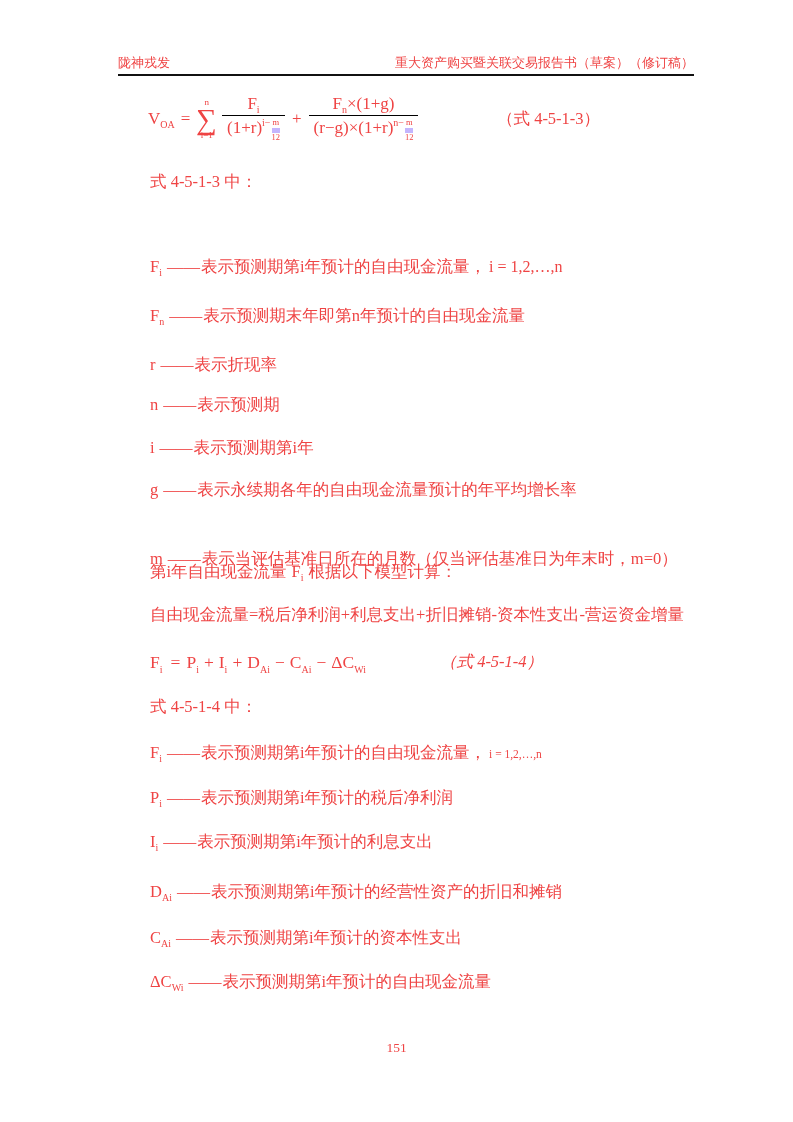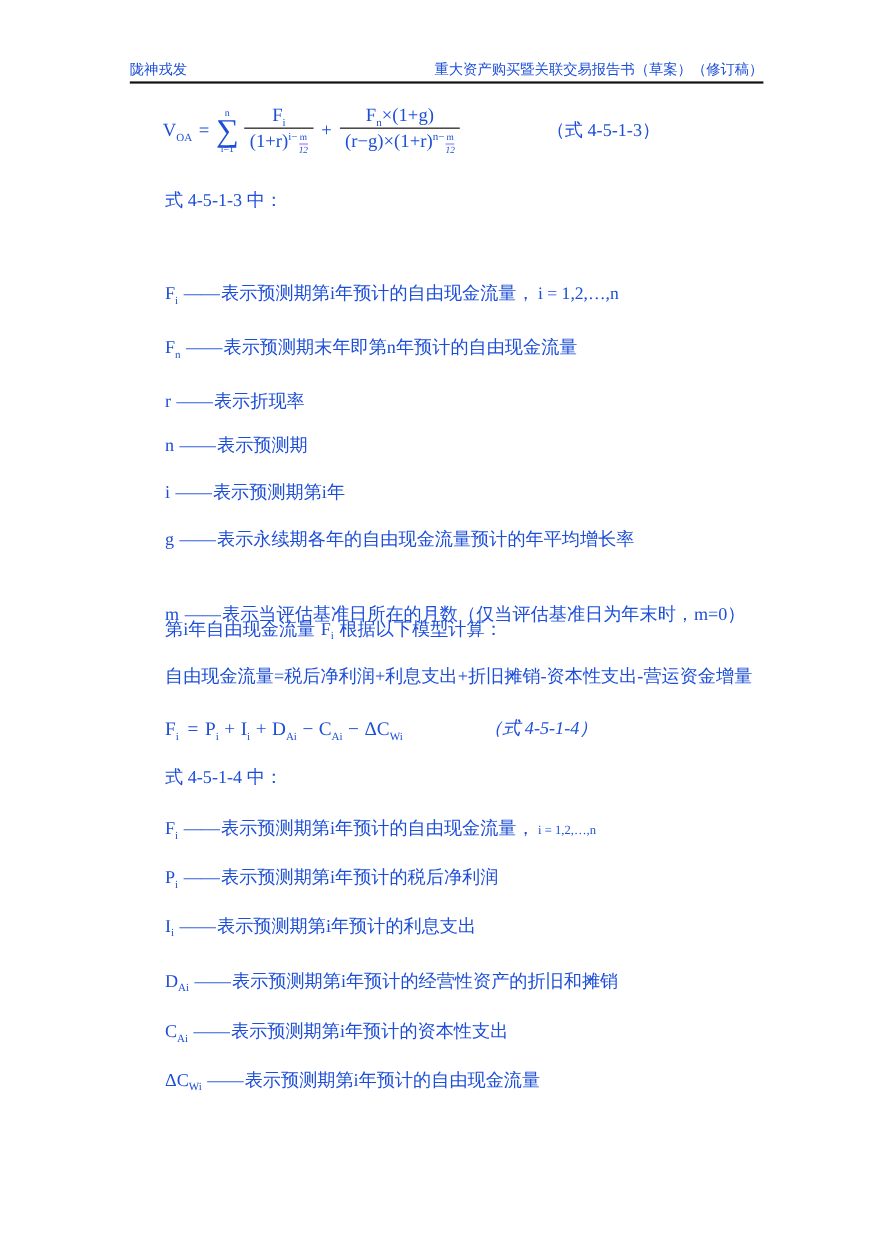--- a/index.html
+++ b/index.html
@@ -5,21 +5,21 @@
   * { box-sizing: border-box; margin: 0; padding: 0; }
   html, body { background: #ffffff; }
   .page {
     position: relative;
     width: 793px;
     height: 1122px;
     background: #ffffff;
     margin: 0 auto;
     overflow: hidden;
     font-family: "Liberation Serif", "DejaVu Serif", serif;
-    color: #1d4ed8;
+    color: #ef4444;
   }
   
   .header {
     position: absolute;
     left: 118px;
     top: 54px;
     width: 576px;
     display: flex;
     justify-content: space-between;
     align-items: flex-end;
@@ -65,21 +65,21 @@
   .f-op { margin: 0 4px; }
   .exp {
     display: inline-flex;
     align-items: flex-start;
     gap: 1px;
     font-size: 10px;
     line-height: 1;
     vertical-align: 7px;
   }
   .mfrac { display: inline-flex; flex-direction: column; align-items: center; font-size: 8.5px; line-height: 1.15; }
-  .mfrac .mden { border-top: 2px solid #c4b5fd; font-style: italic; }
+  .mfrac .mden { border-top: 5px solid #c4b5fd; }
   .f-label { position: absolute; left: 349px; top: 50%; transform: translateY(-50%); font-size: 16.5px; }
   
   .formula2 {
     position: absolute;
     top: 650px;
     left: 150px;
     height: 24px;
     display: flex;
     align-items: center;
     font-size: 17.5px;
@@ -184,14 +184,15 @@
   <p class="line def" style="top:788px"><span><span>P</span><sub>i</sub></span><span class="dash">——</span><span>表示预测期第i年预计的税后净利润</span></p>
 
   <p class="line def" style="top:832px"><span><span>I</span><sub>i</sub></span><span class="dash">——</span><span>表示预测期第i年预计的利息支出</span></p>
 
   <p class="line def" style="top:928px"><span><span>C</span><sub>Ai</sub></span><span class="dash">——</span><span>表示预测期第i年预计的资本性支出</span></p>
 
   <p class="line def" style="top:882px"><span><span>D</span><sub>Ai</sub></span><span class="dash">——</span><span>表示预测期第i年预计的经营性资产的折旧和摊销</span></p>
 
   <p class="line def" style="top:972px"><span><span>ΔC</span><sub>Wi</sub></span><span class="dash">——</span><span>表示预测期第i年预计的自由现金流量</span></p>
 
+  <div class="page-num">151</div>
 
 </div>
 
 </body></html>

